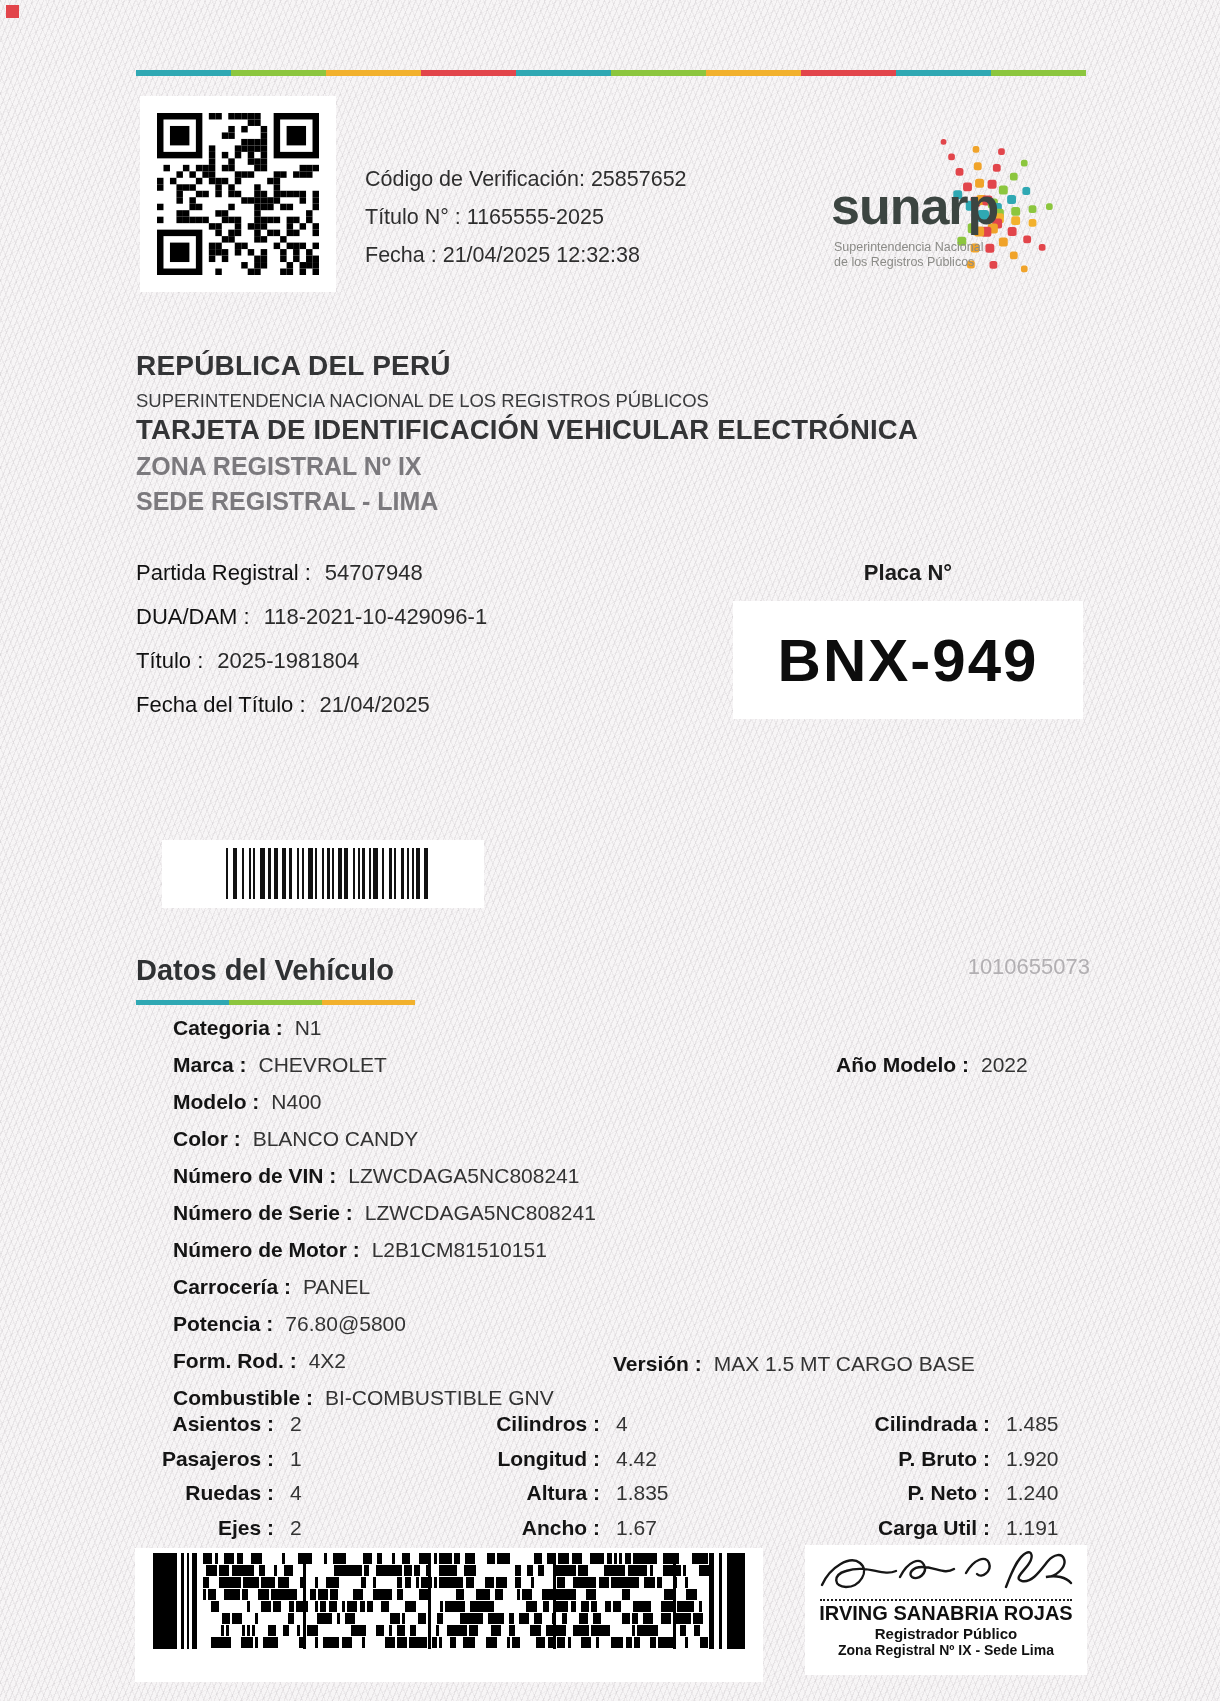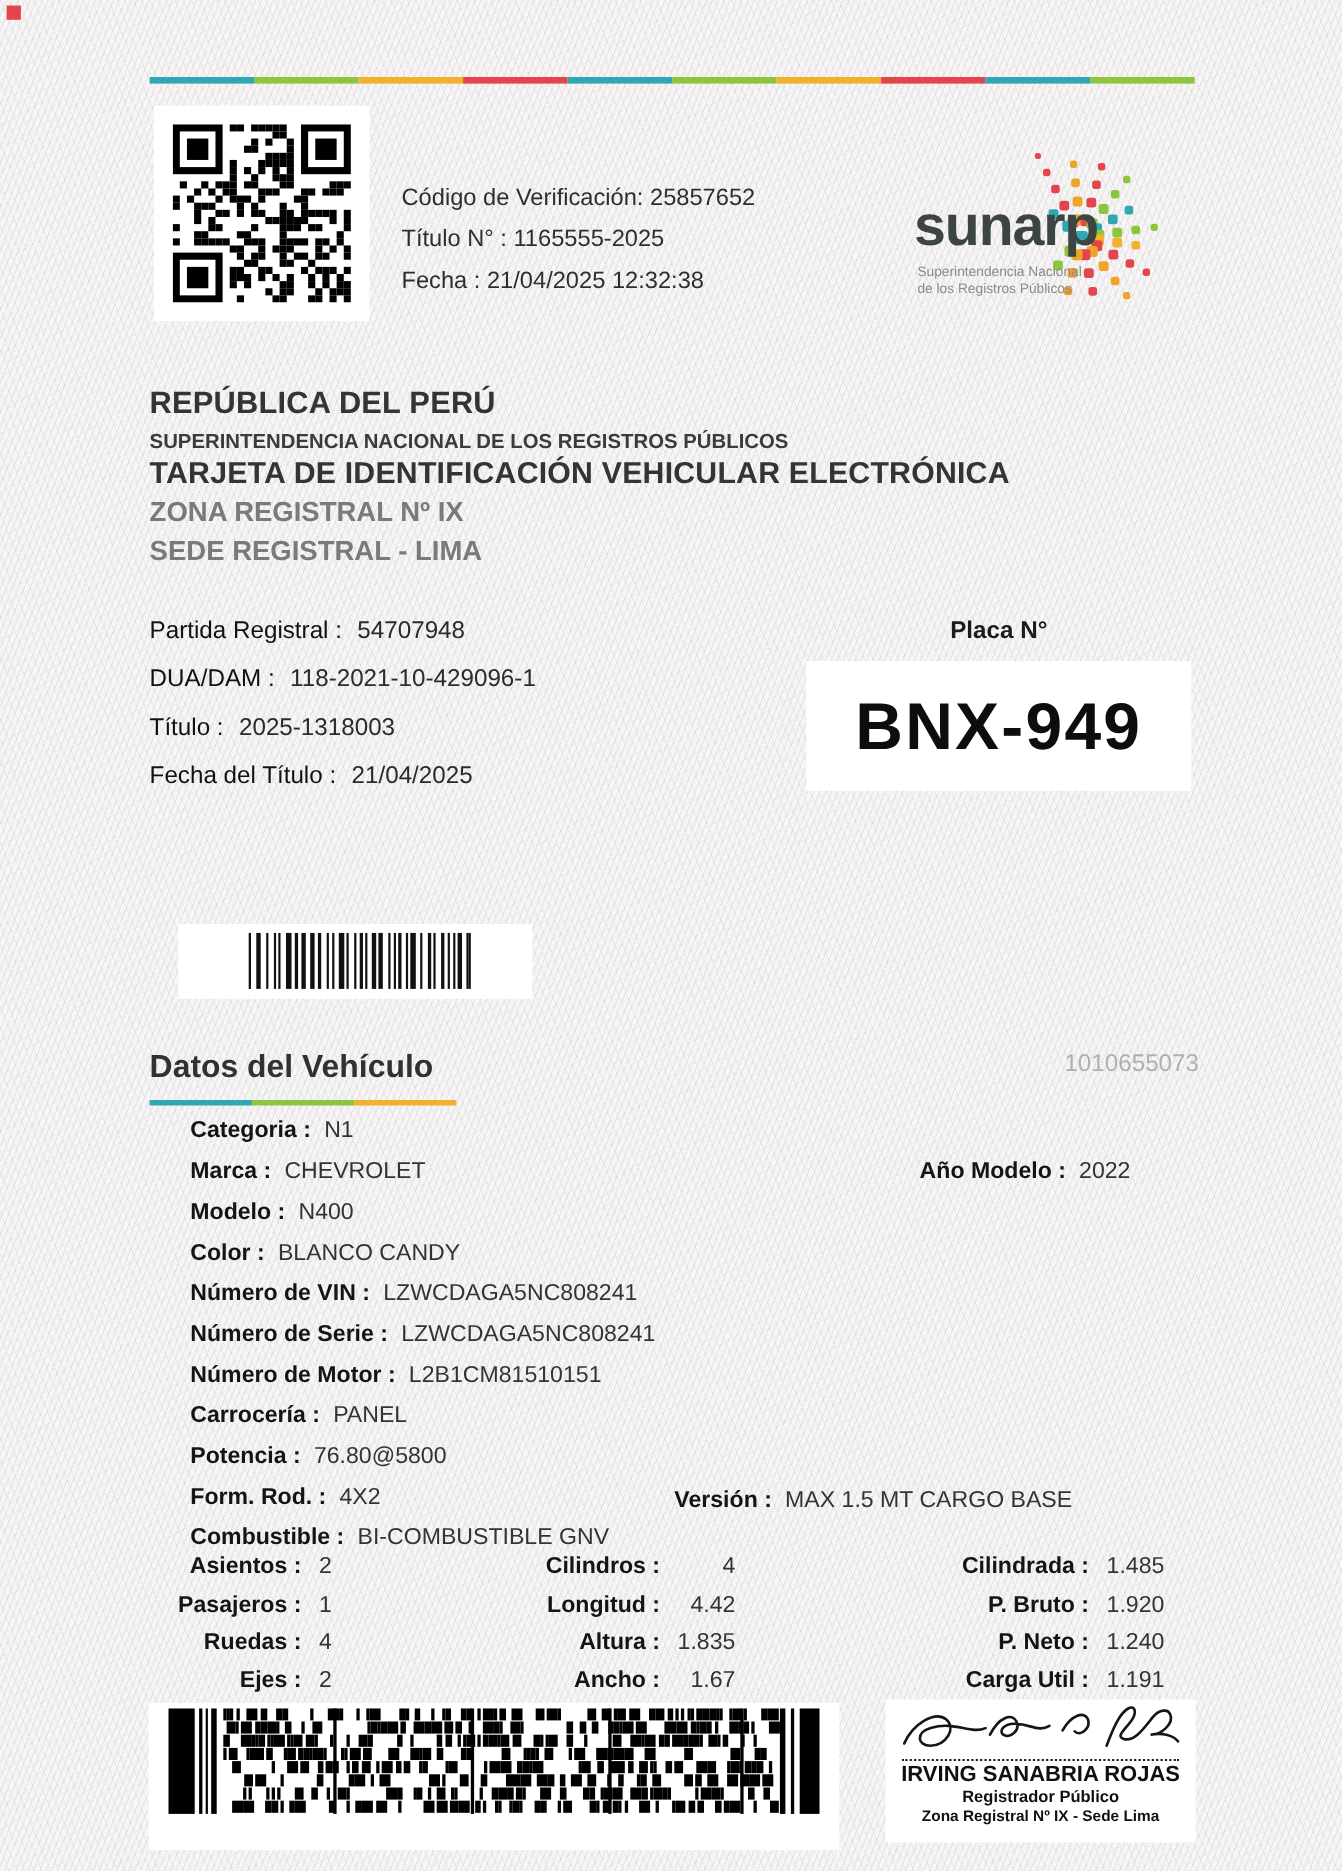--- a/index.html
+++ b/index.html
@@ -35,21 +35,21 @@
   .qr-box svg{position:absolute;left:17px;top:17px;}
   .qr-caption{left:365px;top:160px;font-size:21.5px;line-height:38px;color:#2e2e2e;}
 
   
   .logo-word{left:831px;top:176px;font-size:52px;font-weight:700;color:#3c4541;letter-spacing:-1px;}
   .logo-tag{left:834px;top:240px;font-size:12.5px;line-height:15px;color:#8b8b87;}
   .logo-burst{left:915px;top:104px;}
 
   
   .h-country{left:136px;top:350px;font-size:28px;font-weight:800;color:#333436;letter-spacing:0.2px;}
-  .h-entity{left:136px;top:390px;font-size:18.5px;font-weight:700;color:#3a3b3d;}
+  .h-entity{left:136px;top:390px;font-size:18.5px;font-weight:400;color:#3a3b3d;}
   .h-doc{left:136px;top:414px;font-size:27.5px;font-weight:800;color:#333436;letter-spacing:0.2px;}
   .h-zone{left:136px;top:452px;font-size:25px;font-weight:700;color:#7b797d;}
   .h-office{left:136px;top:487px;font-size:25px;font-weight:700;color:#7b797d;}
 
   
   .reg-block{left:136px;top:560px;}
   .reg-row{display:flex;align-items:baseline;gap:14px;height:44px;}
   .reg-row .flabel{font-size:22px;font-weight:400;color:#111;}
   .reg-row .fvalue{font-size:22px;color:#2b2b2b;}
 
@@ -74,21 +74,21 @@
   .vrow .flabel{font-size:21px;font-weight:800;color:#141414;}
   .vrow .fvalue{font-size:21px;color:#333;}
   .right-field{display:flex;align-items:baseline;gap:12px;}
   .right-field .flabel{font-size:21px;font-weight:800;color:#141414;}
   .right-field .fvalue{font-size:21px;color:#333;}
   .rf-anio{left:836px;top:1053px;}
   .rf-version{left:613px;top:1352px;}
 
   
   .spec-col{top:1412px;}
-  .spec-col .srow{display:flex;align-items:baseline;height:34.5px;justify-content:space-between;}
+  .spec-col .srow{display:flex;align-items:baseline;height:34.5px;}
   .spec-col .slabel{font-size:21px;font-weight:800;color:#141414;text-align:right;}
   .spec-col .svalue{font-size:21px;color:#333;margin-left:16px;}
   .spec-col1{left:134px;} .spec-col1 .slabel{width:140px;}
   .spec-col2{left:430px;} .spec-col2 .slabel{width:170px;}
   .spec-col3{left:760px;} .spec-col3 .slabel{width:230px;}
 
   
   .pdf417-box{left:135px;top:1548px;width:628px;height:134px;background:#fff;}
   .pdf417-box svg{position:absolute;left:18px;top:5px;}
   .sig-box{left:805px;top:1545px;width:282px;height:130px;background:#fff;text-align:center;}
@@ -397,21 +397,21 @@
     <div class="reg-row">
       <span class="flabel">Partida Registral :</span>
       <span class="fvalue">54707948</span>
     </div>
     <div class="reg-row">
       <span class="flabel">DUA/DAM :</span>
       <span class="fvalue">118-2021-10-429096-1</span>
     </div>
     <div class="reg-row">
       <span class="flabel">Título :</span>
-      <span class="fvalue">2025-1318003</span>
+      <span class="fvalue">2025-1981804</span>
     </div>
     <div class="reg-row">
       <span class="flabel">Fecha del Título :</span>
       <span class="fvalue">21/04/2025</span>
     </div>
   </div>
 
   <div class="abs plate-label">Placa N°</div>
   <div class="abs plate-box">
     <span class="plate-number">BNX-949</span>

